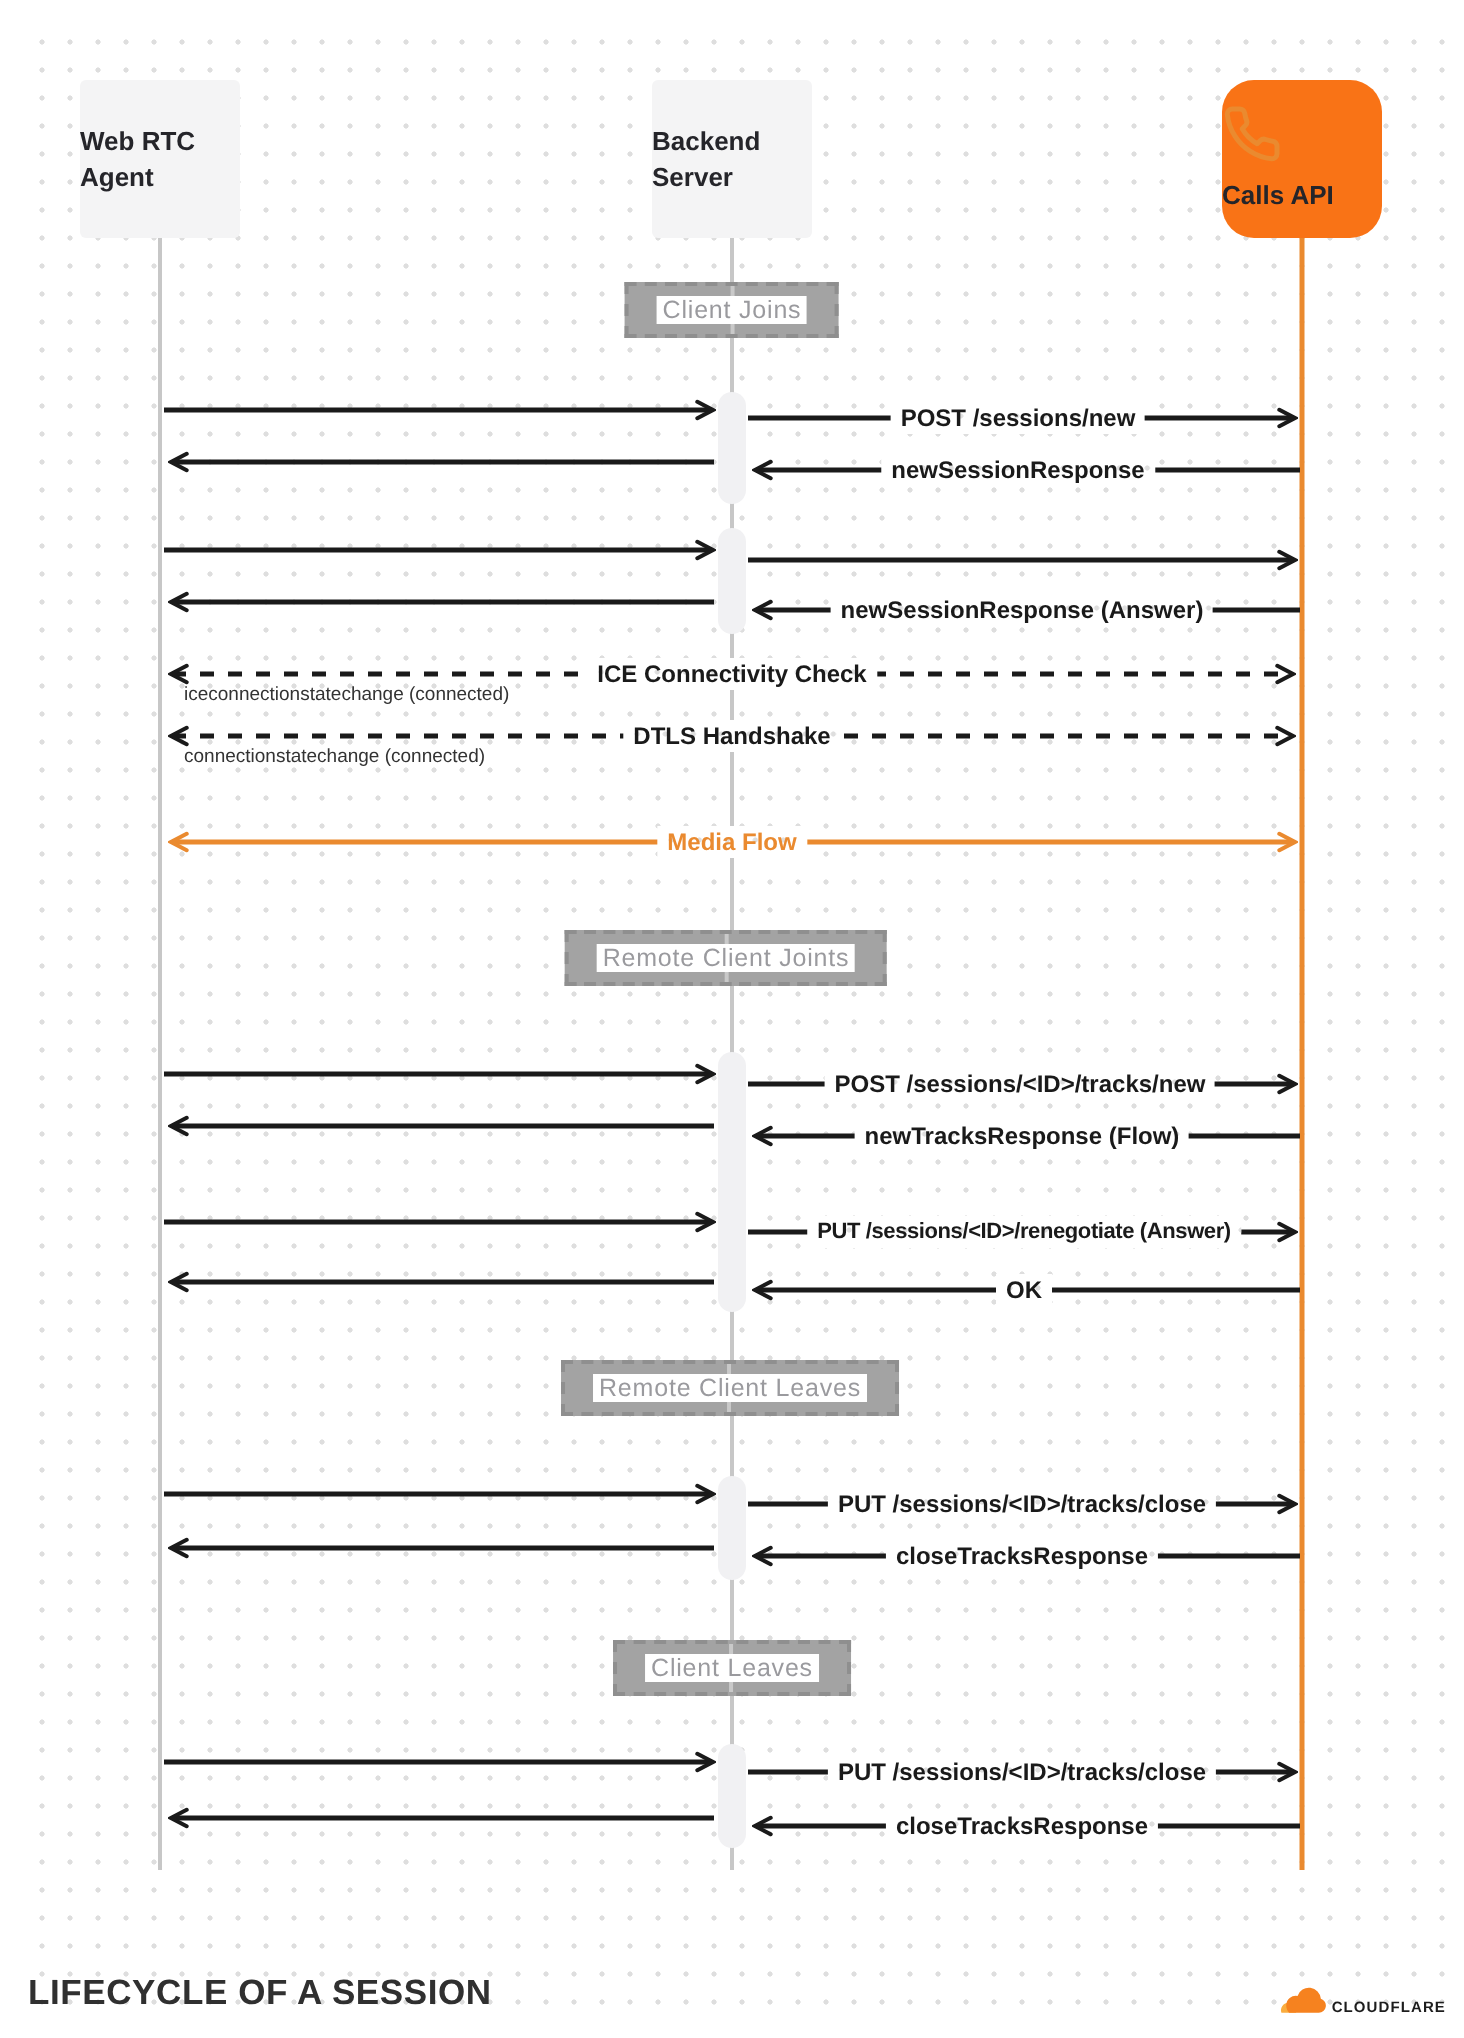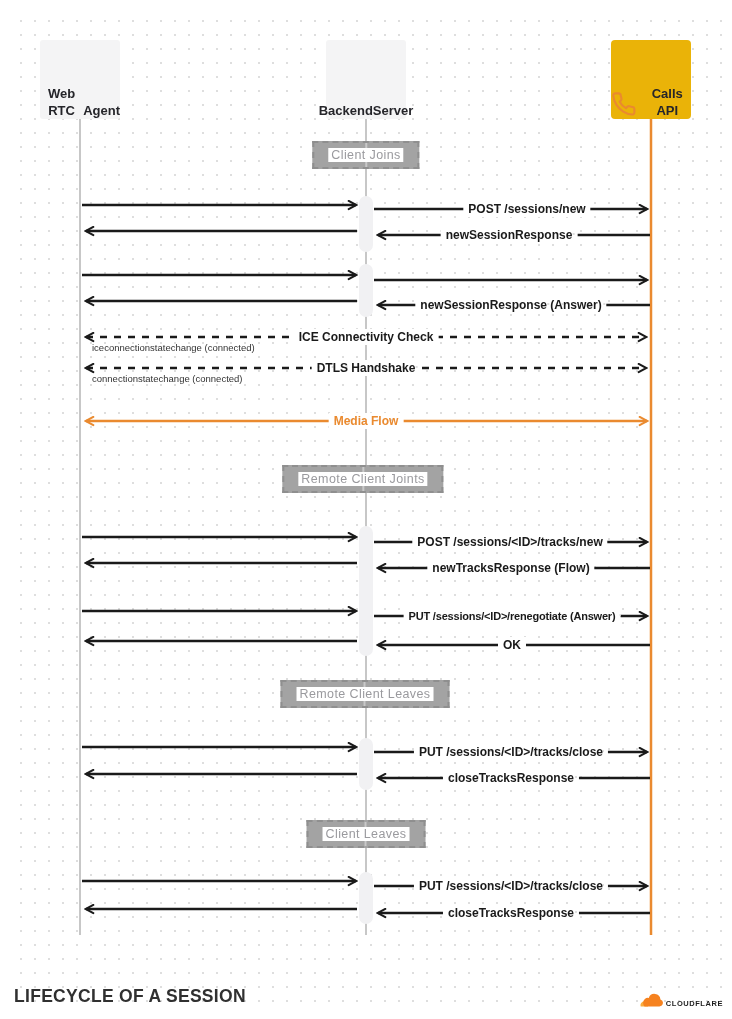--- a/index.html
+++ b/index.html
@@ -13,25 +13,25 @@
     background-color:#ffffff;
     background-image:radial-gradient(circle, #dedede 1.15px, rgba(0,0,0,0) 1.45px);
     background-size:14px 14px;
     background-attachment:fixed;
   }
   svg.wires { position:absolute; left:0; top:0; }
 
   
   .actor {
     position:absolute; top:40px; width:80px; height:79px;
-    display:flex; flex-direction:row; align-items:flex-end; justify-content:center;
+    display:flex; flex-direction:column; align-items:flex-start; justify-content:center;
     font-weight:700; font-size:13px; line-height:1.32; color:#25252a; text-align:center;
   }
   .actor.gray  { background:#f4f4f5; border-radius:3px; }
-  .actor.cream { background:#eab308; border-radius:4px; gap:7px; }
+  .actor.cream { background:#f97316; border-radius:16px; gap:7px; }
   .actor.cream .phone { width:30px; height:30px; }
 
   
   .phase {
     position:absolute; transform:translate(-50%,-50%);
     border:2px dashed #8f8f8f; background:#a3a3a3;
     color:#9a9a9e; font-size:12.5px; font-weight:500; letter-spacing:0.4px;
     padding:5px 14px; white-space:nowrap;
   }
   .phase::before {
@@ -158,21 +158,21 @@
   <div class="phase" style="left:363px; top:479px">
     <span>Remote Client Joints</span>
   </div>
   <div class="phase" style="left:365px; top:694px">
     <span>Remote Client Leaves</span>
   </div>
   <div class="phase" style="left:366px; top:834px">
     <span>Client Leaves</span>
   </div>
 
-  <div class="lbl" style="left:527px; top:209px">POST /sessions/new</div>
+  <div class="lbl" style="left:509px; top:209px">POST /sessions/new</div>
   <div class="lbl" style="left:509px; top:235px">newSessionResponse</div>
   <div class="lbl" style="left:511px; top:305px">newSessionResponse (Answer)</div>
 
   <div class="lbl" style="left:366px; top:337px">ICE Connectivity Check</div>
   <div class="sub" style="left:92px; top:342px">iceconnectionstatechange (connected)</div>
   <div class="lbl" style="left:366px; top:368px">DTLS Handshake</div>
   <div class="sub" style="left:92px; top:373px">connectionstatechange (connected)</div>
 
   <div class="lbl orange" style="left:366px; top:421px">Media Flow</div>
 

